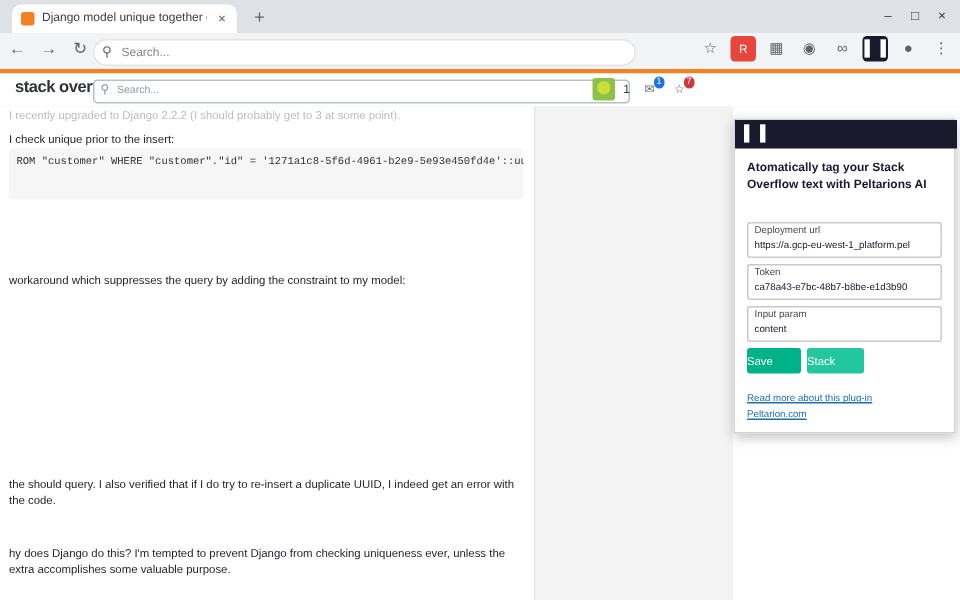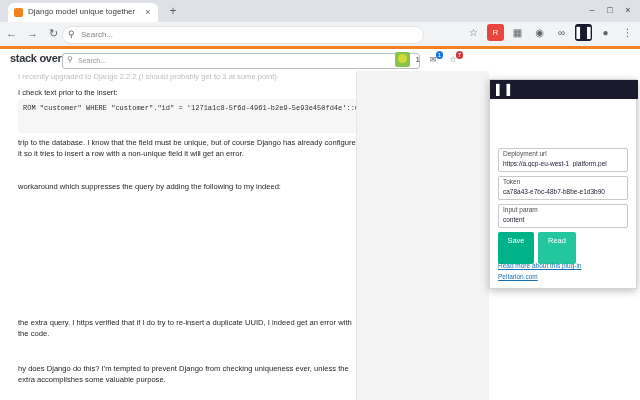--- a/index.html
+++ b/index.html
@@ -255,21 +255,21 @@
 
   
   .page {
     position: absolute;
     left: 0; top: 71px;
     width: 640px; height: 329px;
     background: #ffffff;
   }
   .content-col {
     position: absolute;
-    left: 12px; top: 0;
+    left: 0; top: 0;
     width: 382px;
     height: 329px;
     overflow: hidden;
   }
   .para {
     position: absolute;
     font-size: 7.6px;
     line-height: 11px;
     color: #232629;
     width: 345px;
@@ -360,25 +360,25 @@
     position: absolute;
     left: 4px; top: 11px;
     font-size: 6.5px;
     color: #1a1a2e;
     width: 122px;
     overflow: hidden;
     white-space: nowrap;
   }
   .btn {
     position: absolute;
-    height: 32px;
+    height: 17px;
     border-radius: 2px;
     font-size: 7.5px;
     line-height: 17px;
-    text-align: center;
+    text-align: left;
     color: #ffffff;
     box-sizing: border-box;
   }
   .btn.save { left: 8px; top: 152px; width: 36px; background: #00b288; }
   .btn.reset { left: 48px; top: 152px; width: 38px; background: #23c79f; }
   .popup-link {
     position: absolute;
     left: 8px;
     font-size: 6.5px;
     color: #1a6fb5;
@@ -445,51 +445,51 @@
       <div class="so-rep">1</div>
       <div class="so-inbox">✉<span class="b">1</span></div>
       <div class="so-ach">☆<span class="b">7</span></div>
     </div>
   </div>
 
   <div class="page">
 
     <div class="content-col">
       <div class="para faded" style="top:0px;">I recently upgraded to Django 2.2.2 (I should probably get to 3 at some point).</div>
-      <div class="para" style="top:16px;">I check text prior to the insert:</div>
+      <div class="para" style="top:16px;">I check unique prior to the insert:</div>
       <div class="code" style="top:28px;height:34px;">ROM "customer" WHERE "customer"."id" = '1271a1c8-5f6d-4961-b2e9-5e93e450fd4e'::uuid LIMIT 1</div>
-      <div class="para" style="top:66px;">trip to the database. I know that the field must be unique, but of course Django has already configured it so it tries to insert a row with a non-unique field it will get an error.</div>
-      <div class="para" style="top:110px;">workaround which suppresses the query by adding the following to my indeed:</div>
-      <div class="para" style="top:246px;">the extra query. I https verified that if I do try to re-insert a duplicate UUID, I indeed get an error with the code.</div>
+      <div class="para" style="top:110px;">workaround which suppresses the query by adding the constraint to my model:</div>
+      <div class="para" style="top:246px;">the should query. I also verified that if I do try to re-insert a duplicate UUID, I indeed get an error with the code.</div>
       <div class="para" style="top:292px;">hy does Django do this? I'm tempted to prevent Django from checking uniqueness ever, unless the extra accomplishes some valuable purpose.</div>
 
     </div>
 
     <div class="sidebar-col"></div>
     <div class="right-rail"></div>
 
     <div class="popup">
       <div class="popup-logo-bar">
         <div class="popup-logo">▌▐</div>
       </div>
+      <div class="popup-title">Atomatically tag your Stack Overflow text with Peltarions AI</div>
 
       <div class="field" style="top:68px;">
         <span class="lab">Deployment url</span>
         <span class="val">https://a.gcp-eu-west-1_platform.pel</span>
       </div>
       <div class="field" style="top:96px;">
         <span class="lab">Token</span>
         <span class="val">ca78a43-e7bc-48b7-b8be-e1d3b90</span>
       </div>
       <div class="field" style="top:124px;">
         <span class="lab">Input param</span>
         <span class="val">content</span>
       </div>
 
       <div class="btn save">Save</div>
-      <div class="btn reset">Read</div>
+      <div class="btn reset">Stack</div>
 
       <a class="popup-link" style="top:182px;">Read more about this plug-in</a>
       <a class="popup-link" style="top:193px;">Peltarion.com</a>
     </div>
 
   </div>
 </div>
 
 </body></html>

